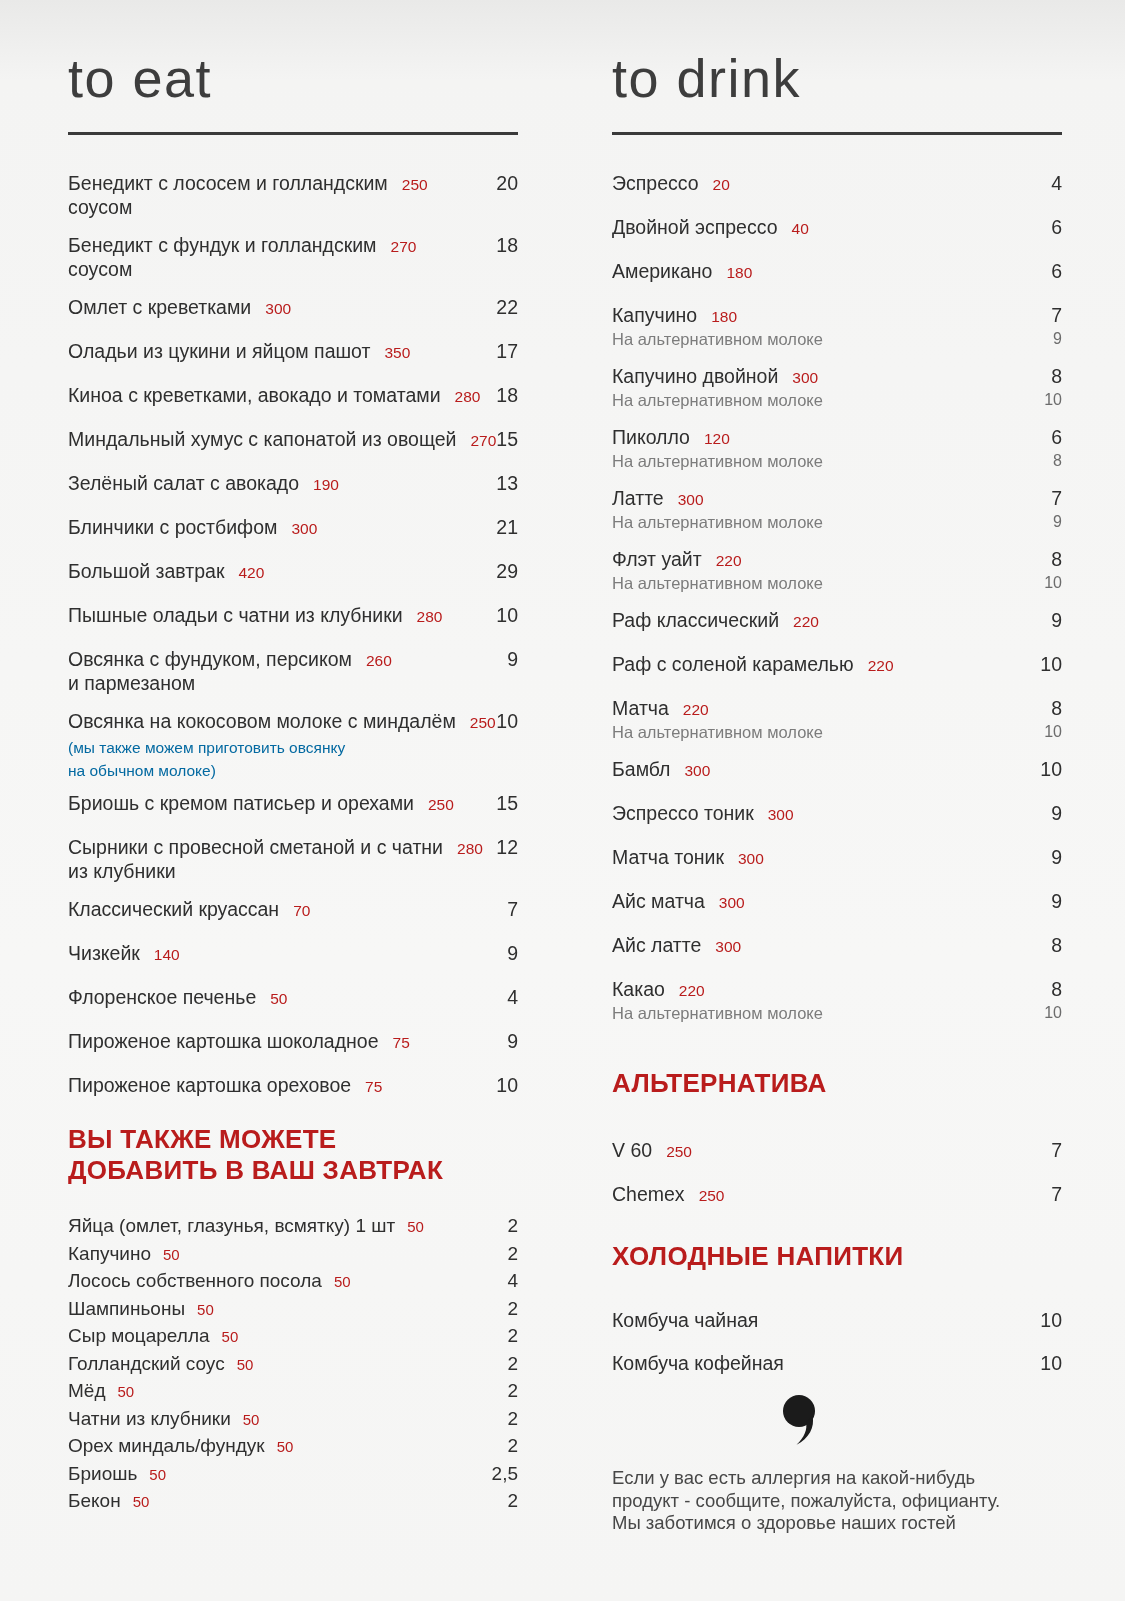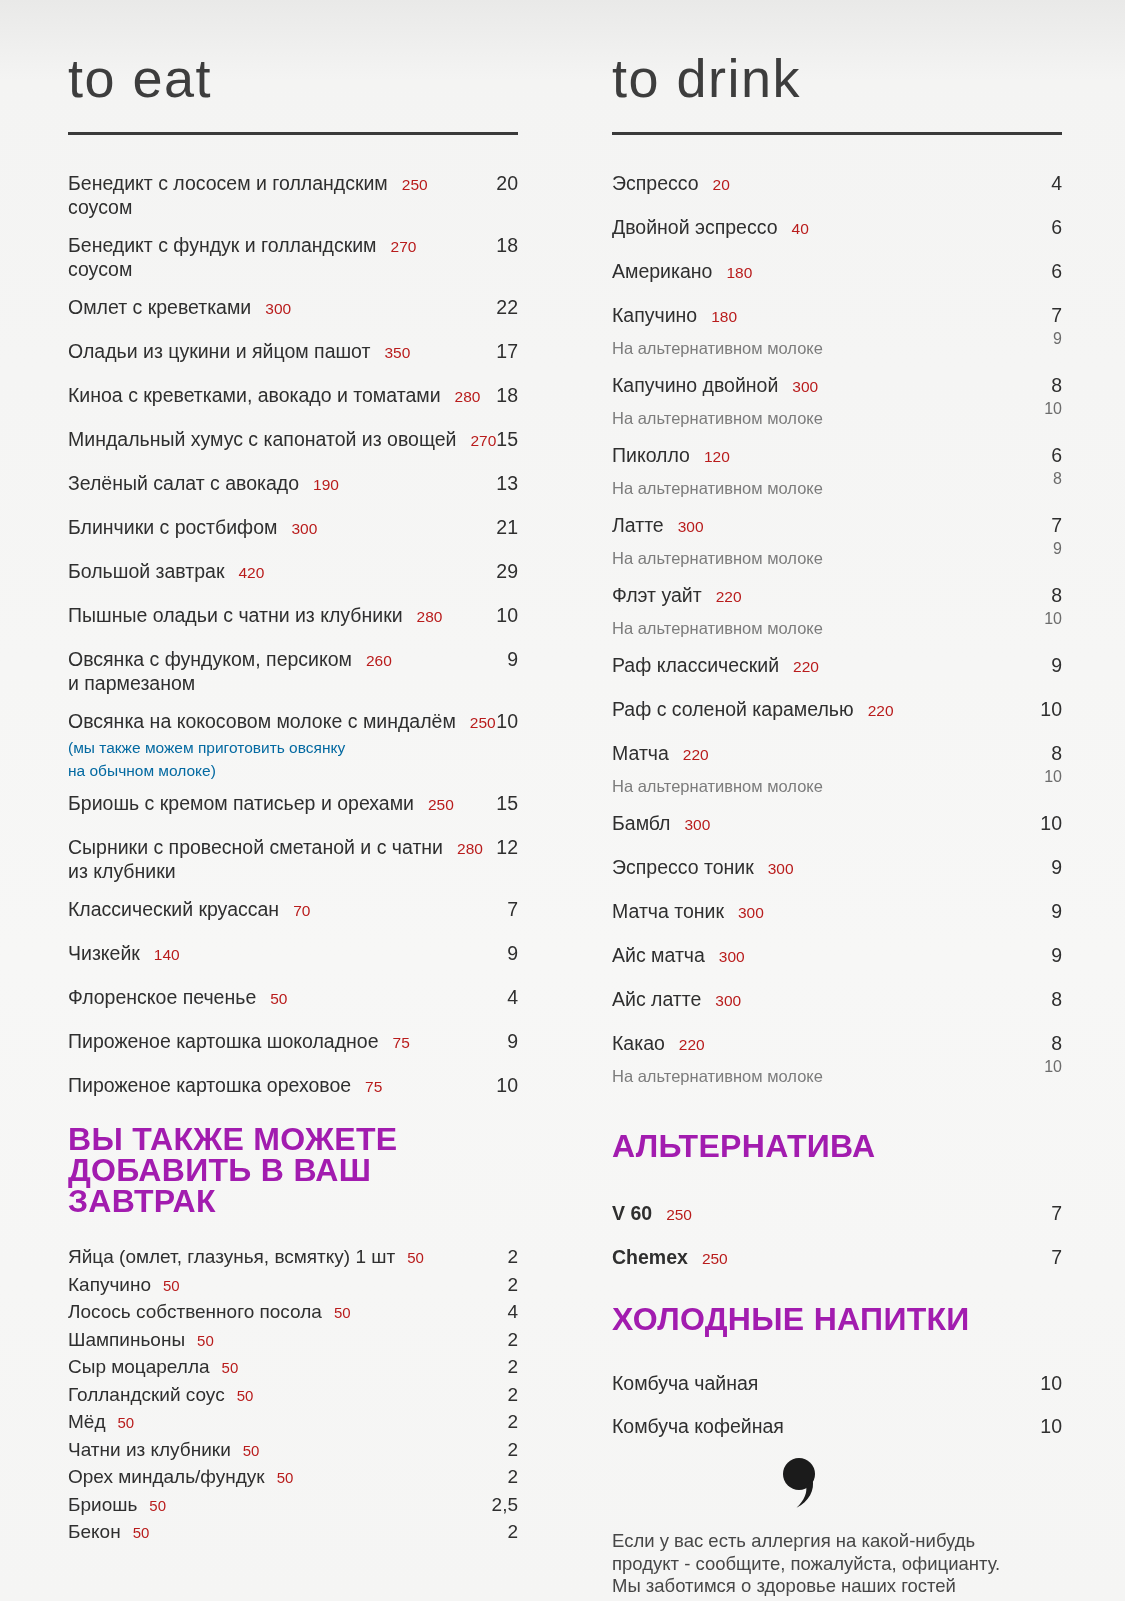--- a/index.html
+++ b/index.html
@@ -21,27 +21,27 @@
   .items{margin-top:37px;}
   .row{display:flex;justify-content:space-between;gap:8px;margin-bottom:20px;}
   .row.two-line{margin-bottom:15px;}
   .row.has-alt{margin-bottom:15px;}
   .row.has-note{margin-bottom:12px;}
   .row-main{flex:1;min-width:0;}
   .row-price{min-width:44px;text-align:right;}
   .line{font-size:19.5px;font-weight:500;line-height:23px;color:#2f2f2f;white-space:nowrap;}
   .line .wt{font-size:15.5px;font-weight:400;color:#b91c1c;margin-left:14px;}
   .line2{font-size:19.5px;font-weight:500;line-height:23px;color:#2f2f2f;}
-  .bold .line .nm{font-weight:700;text-align:right;}
+  .bold .line .nm{font-weight:400;text-align:right;}
   .note{font-size:15.5px;color:#0369a1;line-height:19px;margin-top:4px;}
-  .alt-label{font-size:16.5px;color:#7c7c7c;line-height:22px;margin-top:9px;}
+  .alt-label{font-size:16.5px;color:#7c7c7c;line-height:22px;margin-top:0;}
   .price{font-size:19.5px;font-weight:500;line-height:23px;color:#2f2f2f;}
   .price-alt{font-size:16px;color:#6c6c6c;line-height:22px;margin-top:1px;}
   .section-heading{
-    font-size:32px;font-weight:700;color:#a21caf;
+    font-size:26px;font-weight:700;color:#b91c1c;
     line-height:31px;letter-spacing:0.3px;margin:26px 0 27px;
   }
   .section-heading.alt-h{margin:44px 0 40px;}
   .section-heading.cold-h{margin:34px 0 36px;}
   .compact{margin-top:0;}
   .compact .row{margin-bottom:0;}
   .compact .line{font-size:19px;line-height:26.5px;}
   .compact .line .wt{font-size:15px;margin-left:12px;}
   .compact .price{font-size:19px;line-height:26.5px;}
   .logo-wrap{margin:16px 0 0 170px;width:34px;height:50px;}

